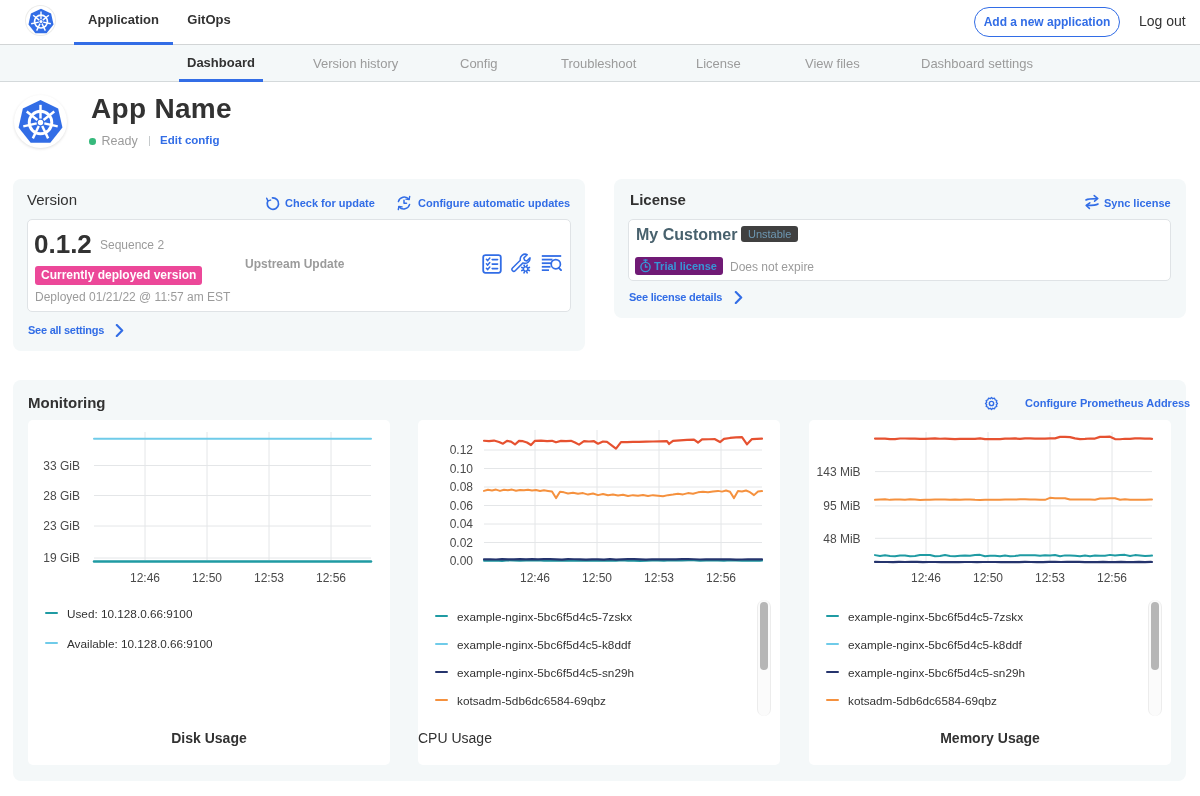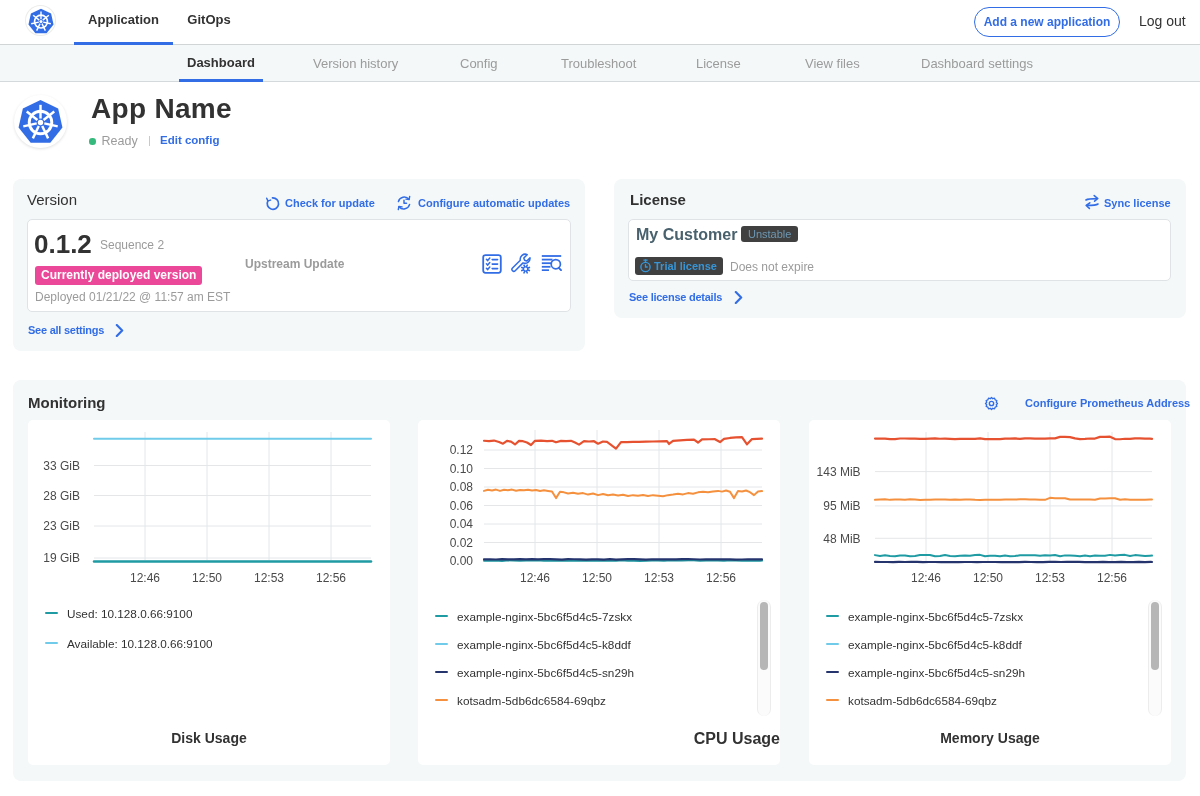--- a/index.html
+++ b/index.html
@@ -124,21 +124,21 @@
 <svg width="14" height="16" viewBox="0 0 14 16" style="position:absolute;left:1085px;top:194px">
       <path d="M1 6 C3 4.6 10 4.6 12 4.6" fill="none" stroke="#326de6" stroke-width="1.6" stroke-linecap="round"></path>
       <path d="M9.2 1.6 L12.8 4.5 L9.6 7.2" fill="none" stroke="#326de6" stroke-width="1.6" stroke-linecap="round" stroke-linejoin="round"></path>
       <path d="M13 10 C11 11.4 4 11.4 2 11.4" fill="none" stroke="#326de6" stroke-width="1.6" stroke-linecap="round"></path>
       <path d="M4.8 8.8 L1.2 11.5 L4.4 14.4" fill="none" stroke="#326de6" stroke-width="1.6" stroke-linecap="round" stroke-linejoin="round"></path>
     </svg>
 <div class="abs blue-link" style="left:1104px;top:197px">Sync license</div>
 <div class="innerbox" style="left:628px;top:219px;width:543px;height:62px"></div>
 <div class="abs" style="left:636px;top:226px;font-size:16px;font-weight:bold;color:#48616d">My Customer</div>
 <div class="abs" style="left:741px;top:226px;height:16px;background:#404040;border-radius:3px;color:#6d97b2;font-size:11px;line-height:16px;padding:0 7px">Unstable</div>
-<div class="abs" style="left:635px;top:257px;height:18px;background:#404040;border-radius:3px;font-size:11px;font-weight:bold;color:#3795d6;line-height:18px;padding:0 6px 0 19px"><svg width="13" height="14" viewBox="0 0 13 14" style="position:absolute;left:4px;top:2px">
+<div class="abs" style="left:635px;top:257px;height:18px;background:#701a75;border-radius:3px;font-size:11px;font-weight:bold;color:#3795d6;line-height:18px;padding:0 6px 0 19px"><svg width="13" height="14" viewBox="0 0 13 14" style="position:absolute;left:4px;top:2px">
         <circle cx="6.5" cy="8" r="4.6" fill="none" stroke="#3795d6" stroke-width="1.4"></circle>
         <line x1="6.5" y1="0.9" x2="6.5" y2="2.4" stroke="#3795d6" stroke-width="1.5" stroke-linecap="round"></line>
         <line x1="4.9" y1="1.1" x2="8.1" y2="1.1" stroke="#3795d6" stroke-width="1.4" stroke-linecap="round"></line>
         <path d="M6.5 5.6 V8 H8.2" fill="none" stroke="#3795d6" stroke-width="1.3" stroke-linecap="round"></path>
       </svg>Trial license</div>
 <div class="abs" style="left:730px;top:260px;font-size:12px;color:#9b9b9b">Does not expire</div>
 <div class="abs blue-link" style="left:629px;top:291px;letter-spacing:-0.25px">See license details</div>
 <svg width="11" height="13" viewBox="0 0 8 12" style="position:absolute;left:733px;top:291px">
       <path d="M1.5 1 L6.5 6 L1.5 11" fill="none" stroke="#326de6" stroke-width="2" stroke-linecap="round" stroke-linejoin="round"></path>
     </svg>
@@ -224,21 +224,21 @@
         <span style="display:inline-block;width:13px;height:2.6px;border-radius:1.3px;background:#25346d;margin-right:9px"></span>
         <span style="font-size:11.75px;color:#323232">example-nginx-5bc6f5d4c5-sn29h</span>
       </div>
       <div style="position:absolute;left:17px;top:266px;height:28px;display:flex;align-items:center">
         <span style="display:inline-block;width:13px;height:2.6px;border-radius:1.3px;background:#f5913e;margin-right:9px"></span>
         <span style="font-size:11.75px;color:#323232">kotsadm-5db6dc6584-69qbz</span>
       </div>
   <div style="position:absolute;left:339px;top:180px;width:14px;height:116px;background:#fbfbfb;border-left:1px solid #ececec;border-right:1px solid #ececec;border-radius:7px">
         <div style="position:absolute;left:2px;top:2px;width:8px;height:68px;background:#b6b6b6;border-radius:4px"></div>
       </div>
-  <div class="abs" style="left:0;top:310px;width:362px;text-align:right;font-size:16px;font-weight:bold;color:#323232">CPU Usage</div>
+  <div class="abs" style="left:0;top:310px;width:362px;text-align:left;font-size:14px;font-weight:normal;color:#323232">CPU Usage</div>
 </div>
 
 <div class="panel" style="left:809px">
   <svg class="chart" width="362" height="170" viewBox="0 0 362 170">
         <line x1="66" y1="51.6" x2="343" y2="51.6" stroke="#e4e6e8" stroke-width="1"></line>
         <line x1="66" y1="85.9" x2="343" y2="85.9" stroke="#e4e6e8" stroke-width="1"></line>
         <line x1="66" y1="118.3" x2="343" y2="118.3" stroke="#e4e6e8" stroke-width="1"></line>
         <line x1="117" y1="12" x2="117" y2="142" stroke="#e4e6e8" stroke-width="1"></line>
         <line x1="179" y1="12" x2="179" y2="142" stroke="#e4e6e8" stroke-width="1"></line>
         <line x1="241" y1="12" x2="241" y2="142" stroke="#e4e6e8" stroke-width="1"></line>

